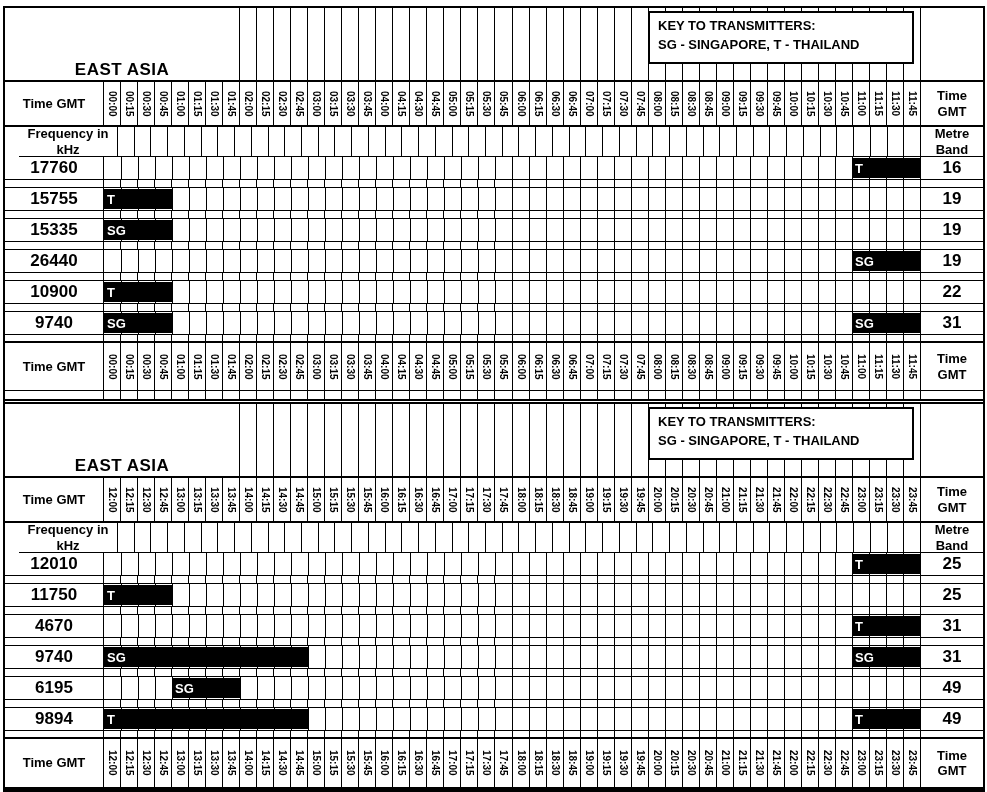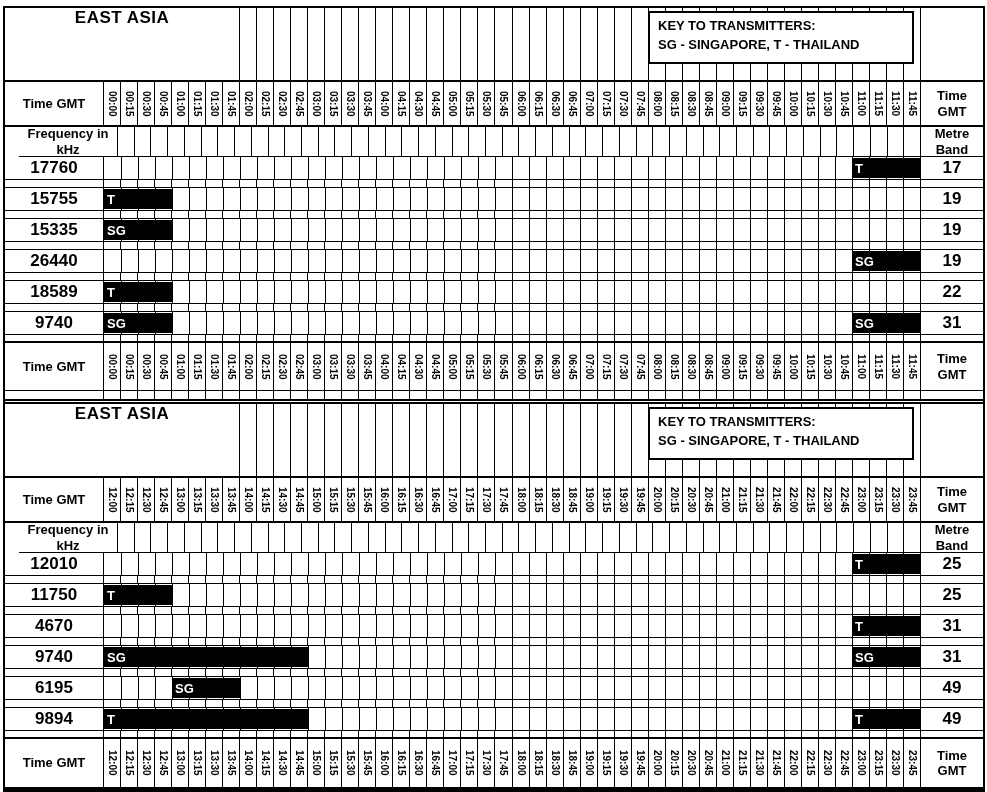--- a/index.html
+++ b/index.html
@@ -20,21 +20,21 @@
   .sched-table>.row:last-child{border-bottom:none;}
   .c{border-left:1px solid var(--line,#000);box-sizing:border-box;min-width:0;overflow:hidden;}
   .row>.c:first-child{border-left:none;}
   .title-row{height:74px;border-bottom-width:2px;position:relative;}
   .header-row{height:45px;border-bottom-width:2px;}
   .freqhdr-row{height:30px;margin-left:14px;}
   .freq-row{height:23px;}
   .thin-row{height:8px;}
   .pre-footer{border-bottom-width:2px;}
   .footer-row{height:48px;}
-  .merged{grid-column:span 9;display:flex;align-items:flex-start;justify-content:center;}
+  .merged{grid-column:span 9;display:flex;align-items:flex-end;justify-content:center;}
   .title-text{font-size:17px;letter-spacing:.5px;}
   .labelcell{display:flex;flex-direction:column;align-items:center;justify-content:center;
     font-size:13px;line-height:1.18;text-align:center;}
   .timecell{display:flex;align-items:center;justify-content:center;padding:1px 0;}
   .vt{writing-mode:vertical-rl;font-size:10px;line-height:1;white-space:nowrap;}
   .freqcell,.bandcell{display:flex;align-items:center;justify-content:center;font-size:17px;}
   .track{grid-column:span 48;border-left:1px solid var(--line,#000);display:grid;
     grid-template-columns:repeat(48,1fr);position:relative;box-sizing:border-box;}
   .track>.c:first-child{border-left:none;}
   .bar{
@@ -371,21 +371,21 @@
             <div class="c"></div>
             <div class="c"></div>
             <div class="c"></div>
             <div class="c"></div>
             <div class="c"></div>
             <div class="bar" style="--s: 44; --p: 4;">
               <span>T</span>
             </div>
           </div>
           <div class="c bandcell">
-            <span>17</span>
+            <span>16</span>
           </div>
         </div>
         <div class="row thin-row">
           <div class="c"></div>
           <div class="c"></div>
           <div class="c"></div>
           <div class="c"></div>
           <div class="c"></div>
           <div class="c"></div>
           <div class="c"></div>
@@ -767,21 +767,21 @@
           <div class="c"></div>
           <div class="c"></div>
           <div class="c"></div>
           <div class="c"></div>
           <div class="c"></div>
           <div class="c"></div>
           <div class="c"></div>
         </div>
         <div class="row freq-row">
           <div class="c freqcell">
-            <span>18589</span>
+            <span>10900</span>
           </div>
           <div class="track">
             <div class="c"></div>
             <div class="c"></div>
             <div class="c"></div>
             <div class="c"></div>
             <div class="c"></div>
             <div class="c"></div>
             <div class="c"></div>
             <div class="c"></div>

